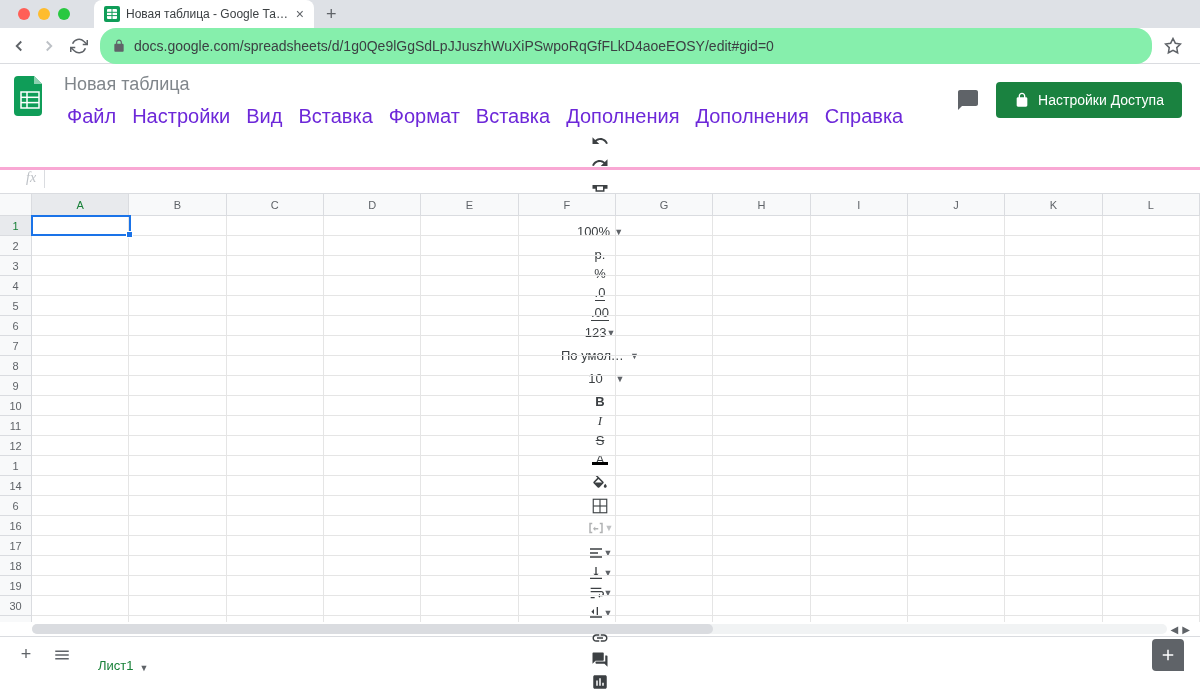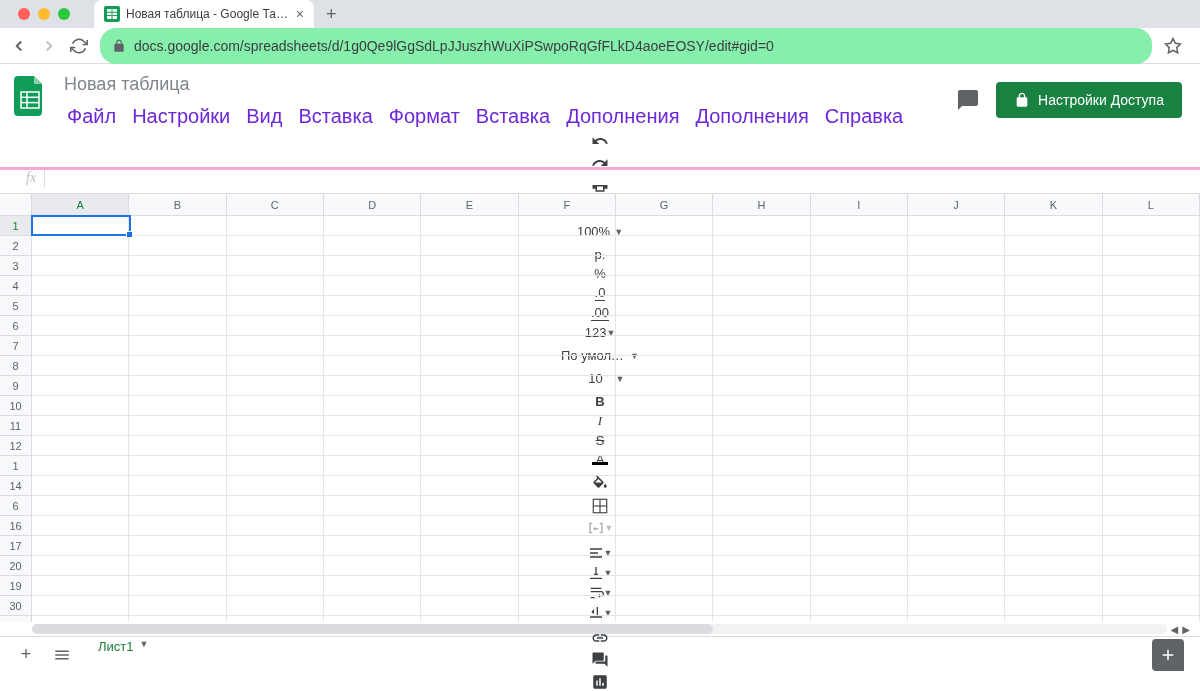--- a/index.html
+++ b/index.html
@@ -74,21 +74,21 @@
 
 
 .h-scroll-area { height: 14px; display: flex; align-items: center; padding: 0 10px 0 32px; gap: 4px; }
 .h-scrollbar { flex: 1; height: 10px; background: #f1f3f4; border-radius: 5px; position: relative; }
 .h-thumb { position: absolute; left: 0; width: 60%; height: 100%; background: #dadce0; border-radius: 5px; }
 .scroll-arrow { color: #5f6368; font-size: 10px; cursor: pointer; }
 
 
 .sheet-tabs { height: 36px; border-top: 1px solid #dadce0; display: flex; align-items: center; padding: 0 12px; gap: 8px; }
 .sheet-add, .sheet-menu { width: 28px; height: 28px; display: flex; align-items: center; justify-content: center; color: #5f6368; cursor: pointer; font-size: 18px; }
-.sheet-tab { padding: 0 14px; height: 36px; display: flex; align-items: flex-start; gap: 6px; font-size: 13px; color: #188038; font-weight: 500; border-top: 2px solid transparent; cursor: pointer; }
+.sheet-tab { padding: 0 14px; height: 36px; display: flex; align-items: flex-end; gap: 6px; font-size: 13px; color: #188038; font-weight: 500; border-top: 2px solid transparent; cursor: pointer; }
 .sheet-tab.active { background: #fff; }
 .explore-btn { margin-left: auto; width: 32px; height: 32px; background: #5f6368; border-radius: 4px 4px 0 4px; display: flex; align-items: center; justify-content: center; cursor: pointer; margin-right: 4px; }
 
 svg { display: block; }
 </style>
 </head>
 <body>
 
 <div class="browser-tabs">
   <div class="traffic-lights">
@@ -356,21 +356,21 @@
       <div class="row-header">8</div>
       <div class="row-header">9</div>
       <div class="row-header">10</div>
       <div class="row-header">11</div>
       <div class="row-header">12</div>
       <div class="row-header">1</div>
       <div class="row-header">14</div>
       <div class="row-header">6</div>
       <div class="row-header">16</div>
       <div class="row-header">17</div>
-      <div class="row-header">20</div>
+      <div class="row-header">18</div>
       <div class="row-header">19</div>
       <div class="row-header">30</div>
       <div class="row-header">21</div>
     </div>
   <div class="cells" id="cells">
     <div class="cell-row">
         <div class="cell"></div>
         <div class="cell"></div>
         <div class="cell"></div>
         <div class="cell"></div>

